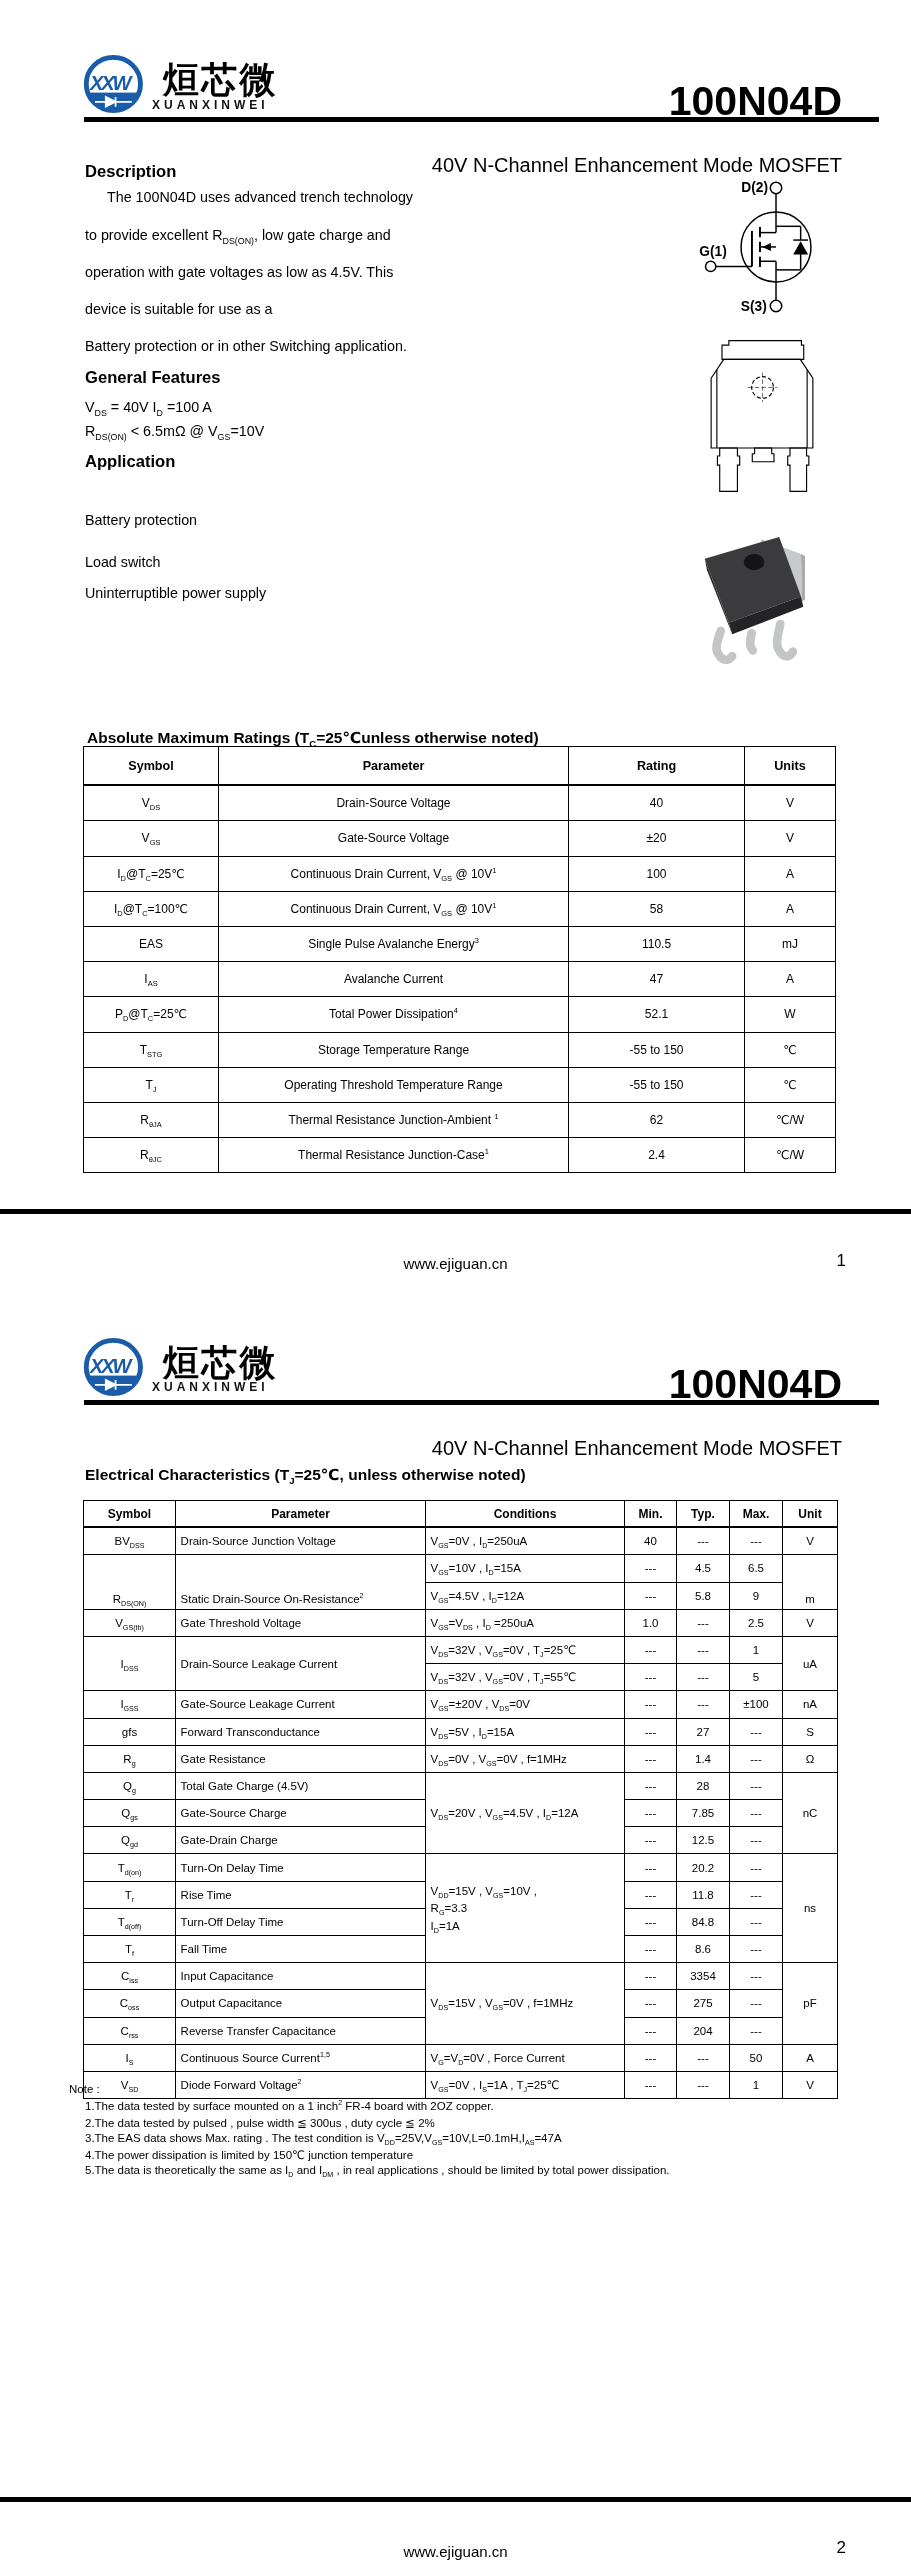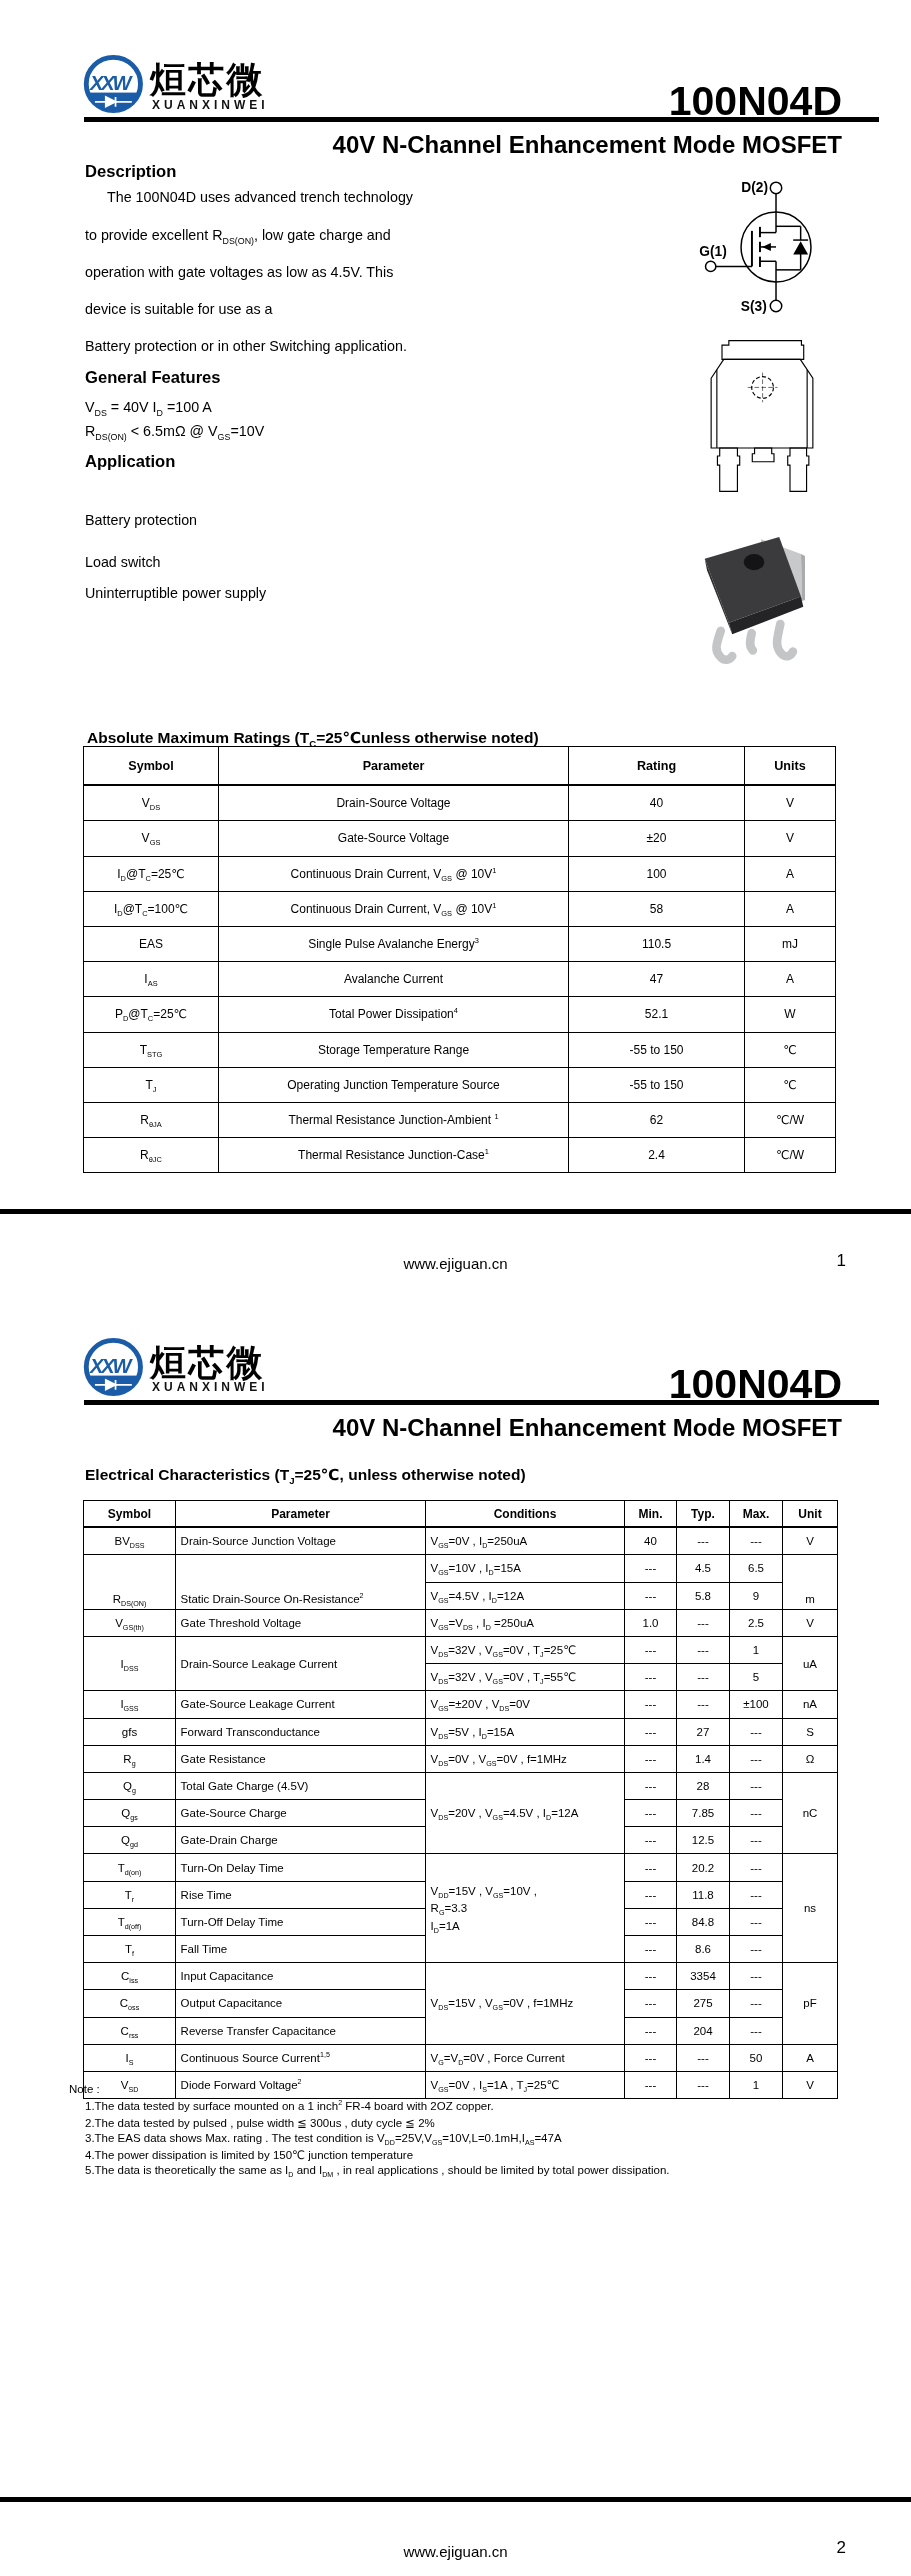--- a/index.html
+++ b/index.html
@@ -2,24 +2,24 @@
 <html style="font-size:9.2px"><head>
 <meta charset="utf-8">
 <style>
   html,body{margin:0;padding:0;background:#fff;}
   #root{position:relative;width:911px;height:2576px;background:#ffffff;
         font-family:"Liberation Sans","DejaVu Sans",sans-serif;color:#000;overflow:hidden;}
   .abs{position:absolute;}
   sub{font-size:0.62em;line-height:0;}
   sup{font-size:0.62em;line-height:0;}
   .rule{background:#000;}
-  .cn-name{font-size:36px;font-weight:bold;letter-spacing:2.3px;white-space:nowrap;}
+  .cn-name{font-size:36px;font-weight:bold;letter-spacing:2.3px;white-space:nowrap;margin-left:13px;}
   .en-name{font-size:12px;font-weight:bold;letter-spacing:4px;color:#111;white-space:nowrap;}
   .part-number{font-size:41px;font-weight:bold;letter-spacing:0px;white-space:nowrap;margin-left:12px;}
-  .subtitle{font-size:24px;font-weight:bold;white-space:nowrap;}
+  .subtitle{font-size:20px;font-weight:normal;white-space:nowrap;margin-top:23px;}
   .h1{font-size:16.6px;font-weight:bold;white-space:nowrap;}
   .h2{font-size:15.5px;font-weight:bold;white-space:nowrap;}
   .body-line{font-size:14.3px;white-space:nowrap;}
   .indent{padding-left:22px;}
   table{border-collapse:collapse;table-layout:fixed;background:#fff;}
   .tbl{border:1.7px solid #000;}
   .tbl td,.tbl th{border:1.1px solid #000;text-align:center;padding:0.6px 3.4px;overflow:hidden;}
   .tbl th{border-bottom:2.3px solid #000;}
   .amr td{height:33px;font-size:12px;}
   .amr th{height:36px;font-size:12.6px;}
@@ -197,21 +197,21 @@
             <td>W</td>
           </tr>
         <tr>
             <td>T<sub>STG</sub></td>
             <td>Storage Temperature Range</td>
             <td>-55 to 150</td>
             <td>℃</td>
           </tr>
         <tr>
             <td>T<sub>J</sub></td>
-            <td>Operating Junction Temperature Source</td>
+            <td>Operating Threshold Temperature Range</td>
             <td>-55 to 150</td>
             <td>℃</td>
           </tr>
         <tr>
             <td>R<sub>θJA</sub></td>
             <td>Thermal Resistance Junction-Ambient <sup>1</sup></td>
             <td>62</td>
             <td>℃/W</td>
           </tr>
         <tr>

